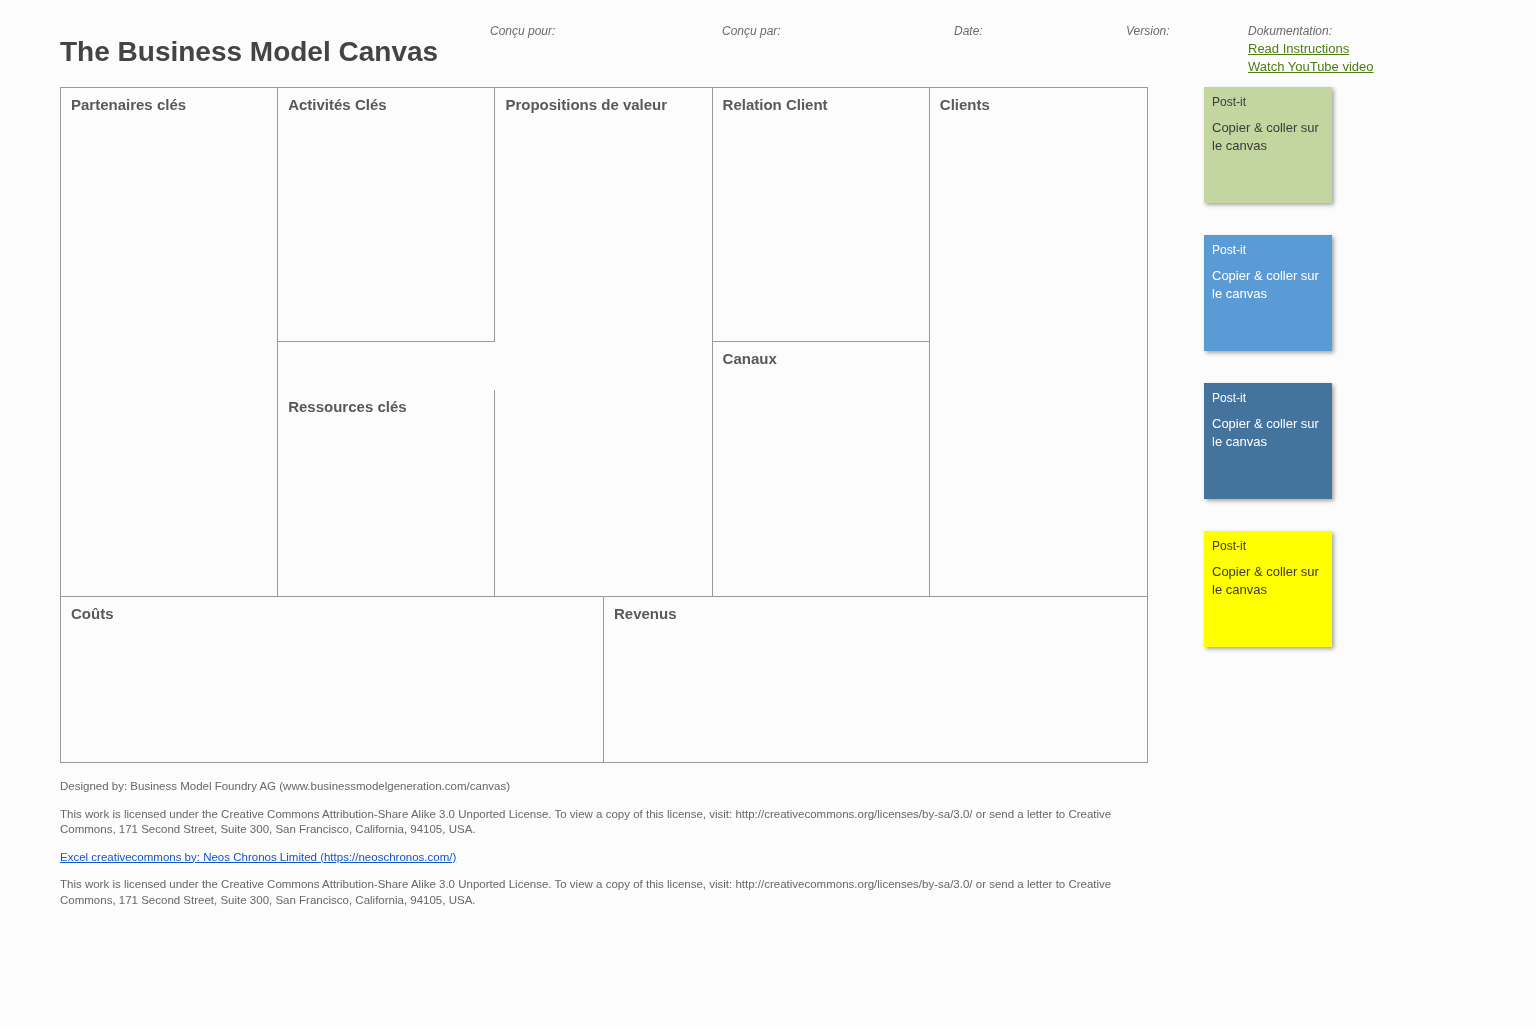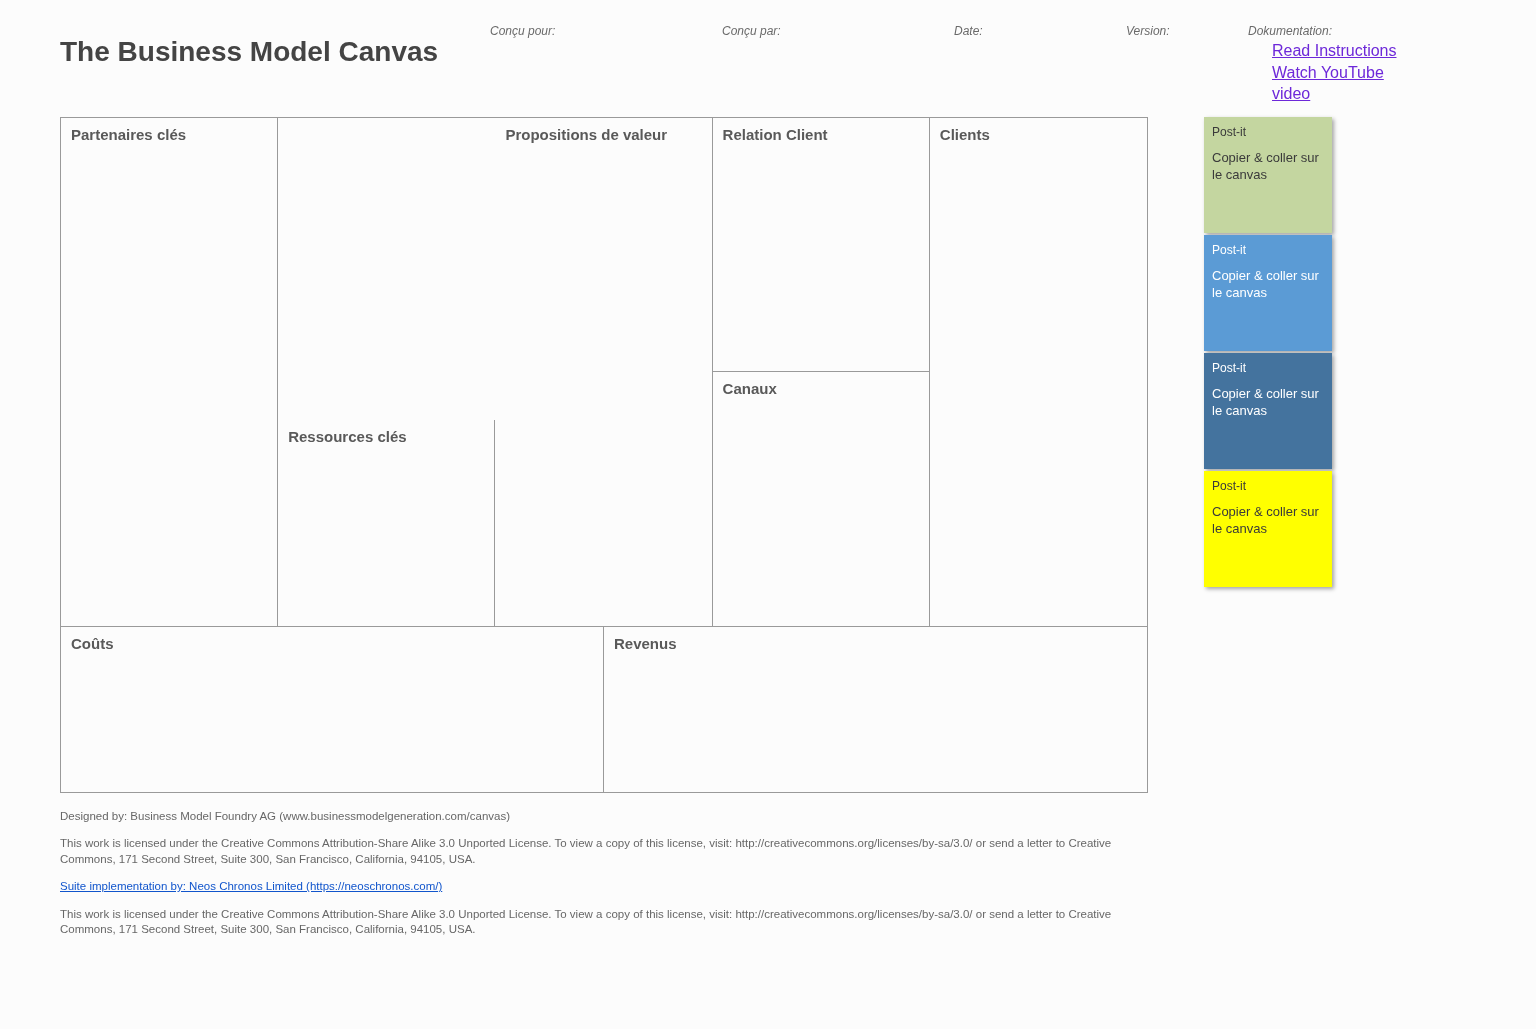--- a/index.html
+++ b/index.html
@@ -35,21 +35,21 @@
       font-size: 12px;
       font-style: italic;
       color: #6a6a6a;
     }
     .meta-col.c1 { flex: 0 0 220px; }
     .meta-col.c2 { flex: 0 0 220px; }
     .meta-col.c3 { flex: 0 0 160px; }
     .meta-col.c4 { flex: 0 0 110px; }
     .meta-col.doc { flex: 0 0 160px; }
     .doc-label { font-style: italic; color:#6a6a6a; margin-bottom:2px; }
-    .doc-link { color: #6d28d9; font-style: normal; font-size: 16px; text-decoration: underline; display:block; line-height:1.35; cursor:pointer;margin-left:24px; }
+    .doc-link { color: #4d7c0f; font-style: normal; font-size: 13px; text-decoration: underline; display:block; line-height:1.35; cursor:pointer; }
 
     .main-row {
       display: flex;
       gap: 56px;
       align-items: flex-start;
     }
 
     
     .canvas {
       width: 1088px;
@@ -84,21 +84,21 @@
     .ch { grid-column:4; grid-row:2; border-right:1px solid #9a9a9a;}
     .cs { grid-column:5; grid-row:1 / span 2; }
     .co { border-right:1px solid #9a9a9a; border-top:1px solid #9a9a9a;}
     .re { border-top:1px solid #9a9a9a;}
 
     
     .postit-col {
       width: 128px;
       display: flex;
       flex-direction: column;
-      gap: 2px;
+      gap: 32px;
     }
     .postit {
       width: 128px;
       height: 116px;
       padding: 8px 8px;
       box-shadow: 2px 2px 4px rgba(0,0,0,0.35);
       cursor: grab;
     }
     .postit .pt-title { font-size: 12px; margin-bottom: 10px; }
     .postit .pt-body  { font-size: 13px; line-height: 1.35; }
@@ -138,20 +138,23 @@
     </div>
   </div>
 
   <div class="main-row">
 
     <div class="canvas">
       <div class="canvas-upper">
         <div class="cell kp">
           <div class="cell-title">Partenaires clés</div>
         </div>
+        <div class="cell ka">
+          <div class="cell-title">Activités Clés</div>
+        </div>
         <div class="cell vp">
           <div class="cell-title">Propositions de valeur</div>
         </div>
         <div class="cell cr">
           <div class="cell-title">Relation Client</div>
         </div>
         <div class="cell cs">
           <div class="cell-title">Clients</div>
         </div>
         <div class="cell kr">
@@ -188,17 +191,17 @@
         <div class="pt-title">Post-it</div>
         <div class="pt-body">Copier &amp; coller sur le canvas</div>
       </div>
     </div>
 
   </div>
 
   <div class="footer">
     <p>Designed by: Business Model Foundry AG (www.businessmodelgeneration.com/canvas)</p>
     <p>This work is licensed under the Creative Commons Attribution-Share Alike 3.0 Unported License. To view a copy of this license, visit: http://creativecommons.org/licenses/by-sa/3.0/ or send a letter to Creative Commons, 171 Second Street, Suite 300, San Francisco, California, 94105, USA.</p>
-    <p><a>Suite implementation by: Neos Chronos Limited (https://neoschronos.com/)</a></p>
+    <p><a>Excel creativecommons by: Neos Chronos Limited (https://neoschronos.com/)</a></p>
     <p>This work is licensed under the Creative Commons Attribution-Share Alike 3.0 Unported License. To view a copy of this license, visit: http://creativecommons.org/licenses/by-sa/3.0/ or send a letter to Creative Commons, 171 Second Street, Suite 300, San Francisco, California, 94105, USA.</p>
   </div>
 
 </div>
 
 </body></html>

